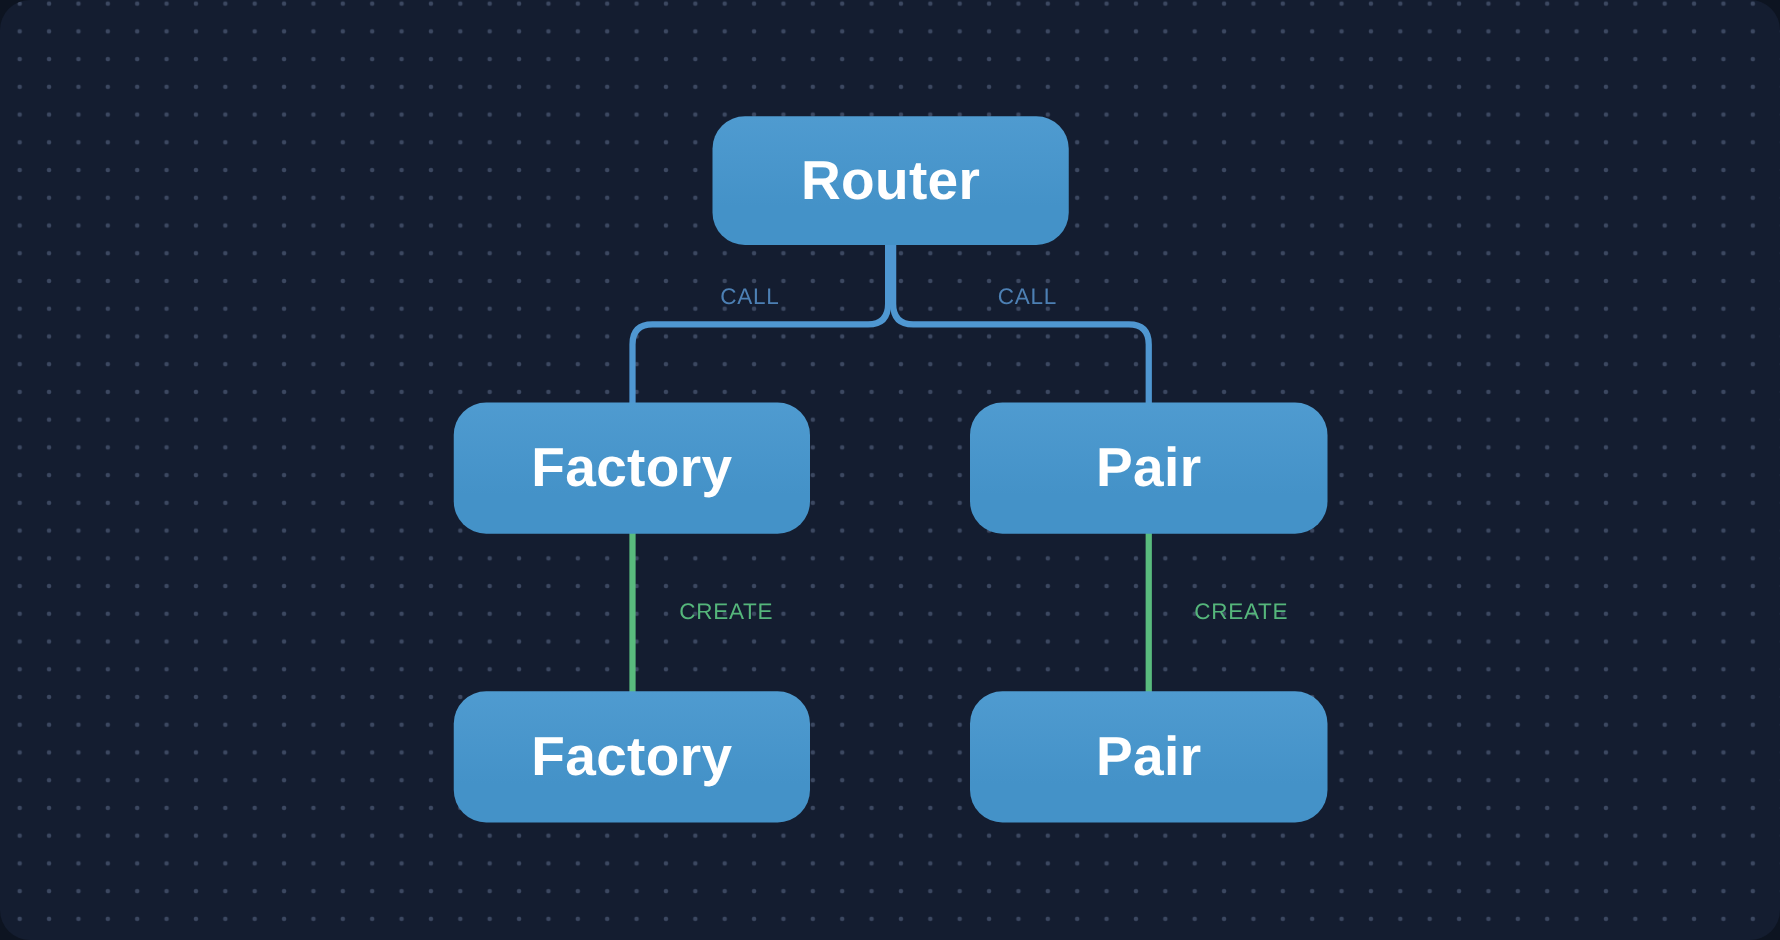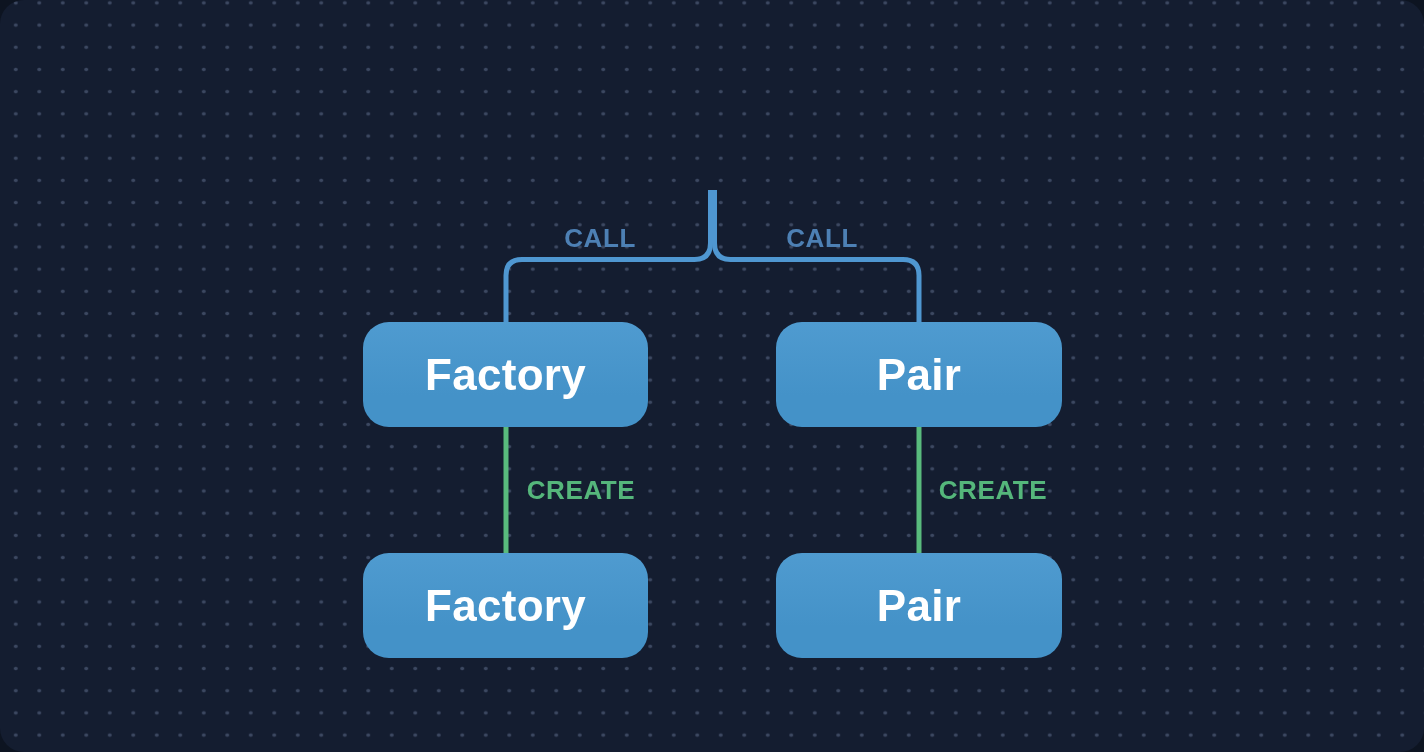--- a/index.html
+++ b/index.html
@@ -55,22 +55,22 @@
     letter-spacing: 0.3px;
   }
   .node-router          { left: 570px; top:  93px; width: 285px; height: 103px; }
   .node-factory         { left: 363px; top: 322px; width: 285px; height: 105px; }
   .node-pair            { left: 776px; top: 322px; width: 286px; height: 105px; }
   .node-factory-created { left: 363px; top: 553px; width: 285px; height: 105px; }
   .node-pair-created    { left: 776px; top: 553px; width: 286px; height: 105px; }
   .edge-label {
     position: absolute;
     transform: translate(-50%, -50%);
-    font-size: 26px;
-    font-weight: 700;
+    font-size: 18px;
+    font-weight: 400;
     letter-spacing: 0.6px;
     white-space: nowrap;
   }
   .edge-label.call   { color: var(--call-label); }
   .edge-label.create { color: var(--create-label); }
   .label-call-left    { left: 600px; top: 238px; }
   .label-call-right   { left: 822px; top: 238px; }
   .label-create-left  { left: 581px; top: 490px; }
   .label-create-right { left: 993px; top: 490px; }
 </style>
@@ -79,20 +79,23 @@
 
 <div class="canvas">
 
   <svg class="edges" viewBox="0 0 1424 752" xmlns="http://www.w3.org/2000/svg">
     <path d="M710.5 190 L710.5 243 Q710.5 259.5 694.5 259.5 L522 259.5 Q506 259.5 506 275.5 L506 326" stroke="#4f97d1"></path>
     <path d="M714.5 190 L714.5 243 Q714.5 259.5 730.5 259.5 L903 259.5 Q919 259.5 919 275.5 L919 326" stroke="#4f97d1"></path>
     <path d="M506 424 L506 557" stroke="#59bb7d"></path>
     <path d="M919 424 L919 557" stroke="#59bb7d"></path>
   </svg>
 
+  <div class="node node-router">
+    <span>Router</span>
+  </div>
 
   <div class="node node-factory">
     <span>Factory</span>
   </div>
 
   <div class="node node-pair">
     <span>Pair</span>
   </div>
 
   <div class="node node-factory-created">

